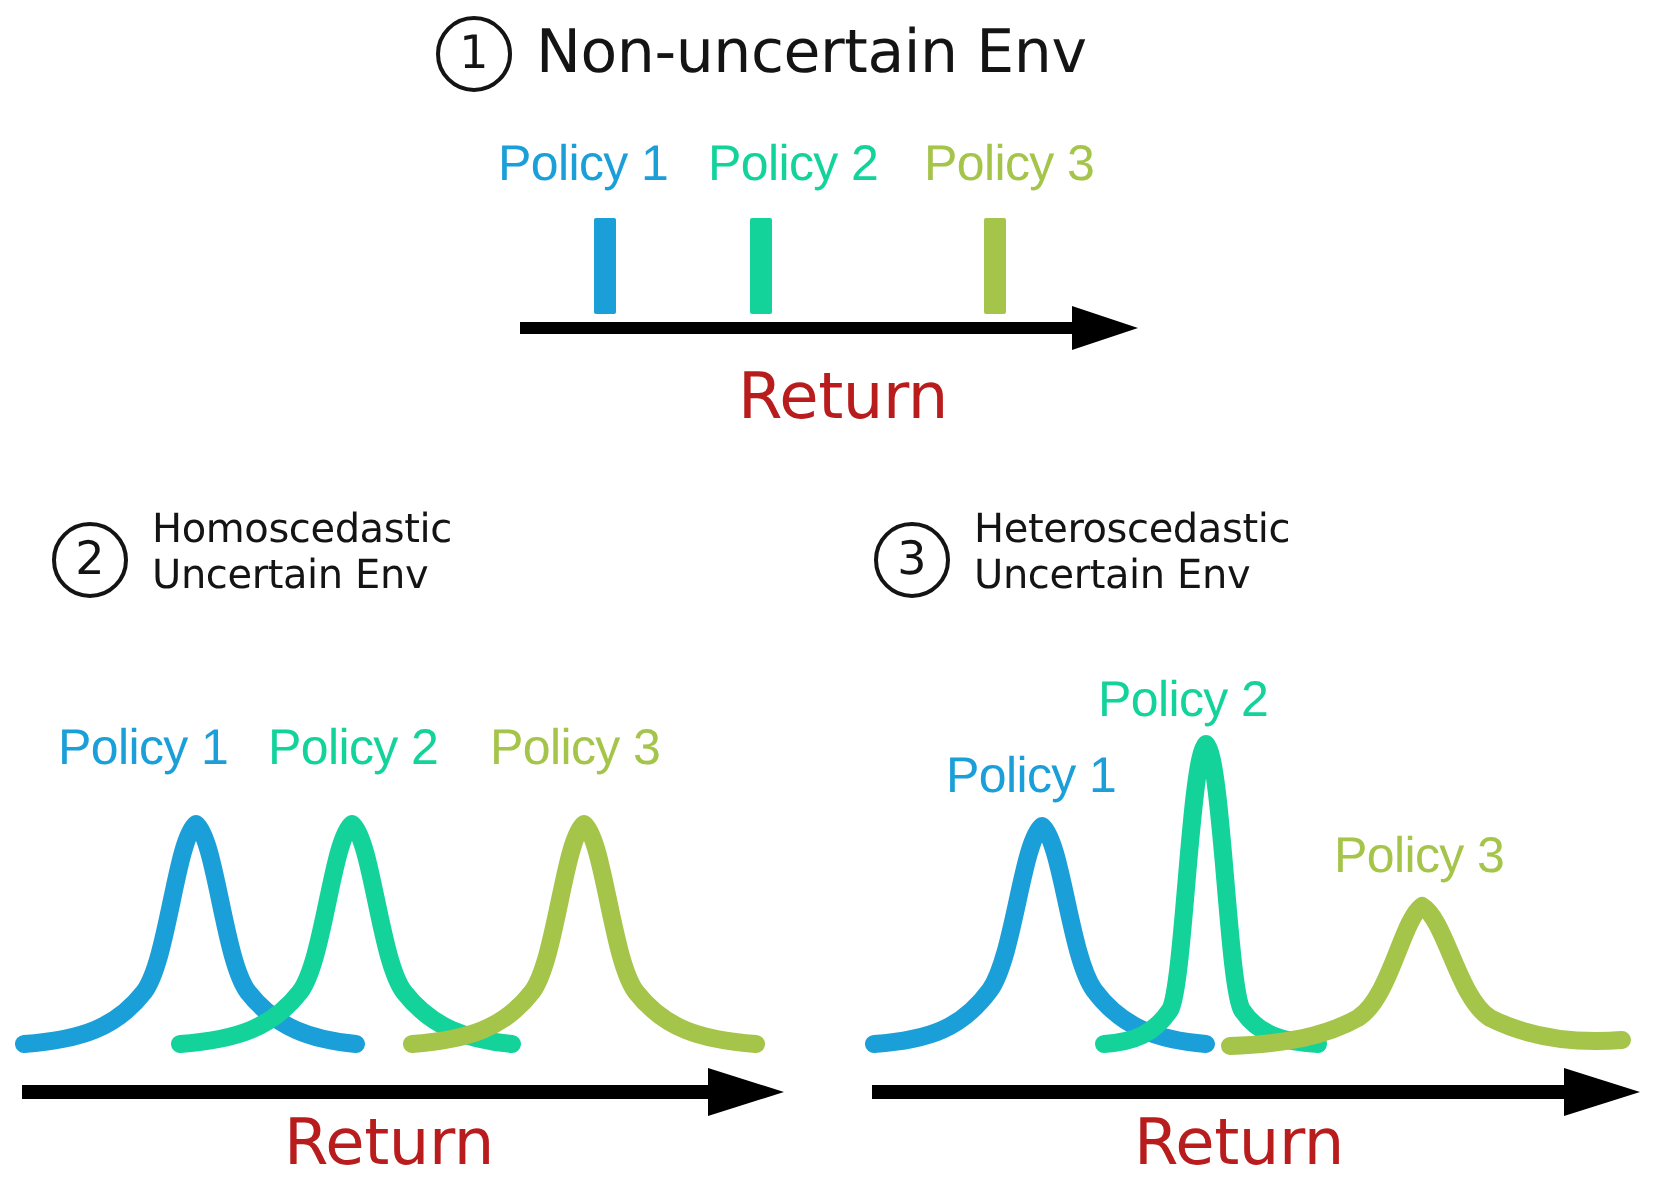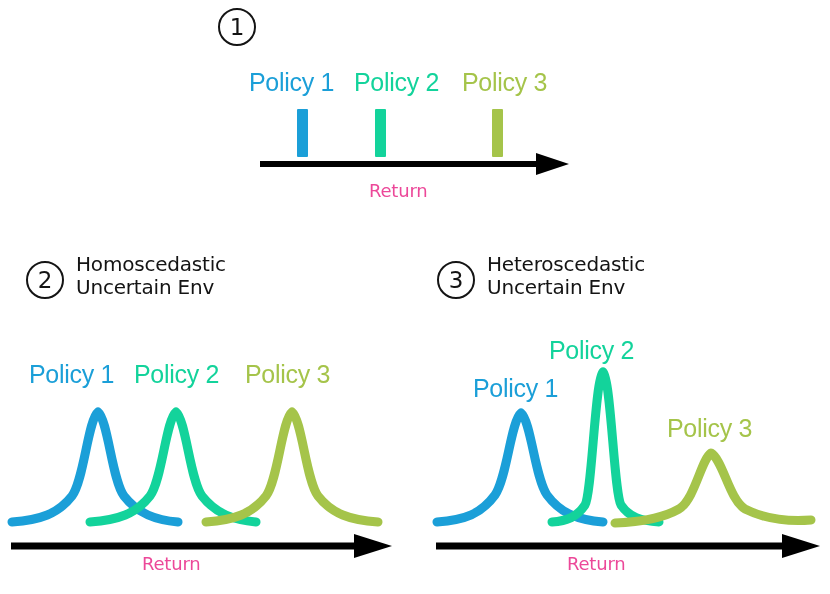--- a/index.html
+++ b/index.html
@@ -74,23 +74,23 @@
     position: absolute;
     font-size: 25px;
     line-height: 1;
     white-space: nowrap;
     font-family: Liberation Sans, sans-serif;
     letter-spacing: -0.3px;
   }
 
   .axis-caption {
     position: absolute;
-    font-size: 18px;
+    font-size: 32px;
     line-height: 1;
-    color: #ec4899;
+    color: #b91c1c;
     white-space: nowrap;
     letter-spacing: -0.2px;
   }
 
   .bar {
     position: absolute;
     border-radius: 1px;
   }
 
   svg { display: block; overflow: visible; }
@@ -99,20 +99,21 @@
 </style>
 </head>
 <body>
 
 <div class="figure">
 
   <div class="panel" id="panel-1">
 
     <div class="panel-heading">
       <div class="circle-num">1</div>
+      <div class="panel-title">Non-uncertain Env</div>
     </div>
 
     <div class="policy-label" style="left:249px; top:70px; color:#1B9FD8;">Policy 1</div>
     <div class="policy-label" style="left:354px; top:70px; color:#13D39B;">Policy 2</div>
     <div class="policy-label" style="left:462px; top:70px; color:#A5C44A;">Policy 3</div>
 
     <div class="bar" style="left:297px; top:109px; width:11px; height:48px; background:#1B9FD8;"></div>
     <div class="bar" style="left:375px; top:109px; width:11px; height:48px; background:#13D39B;"></div>
     <div class="bar" style="left:492px; top:109px; width:11px; height:48px; background:#A5C44A;"></div>
 

